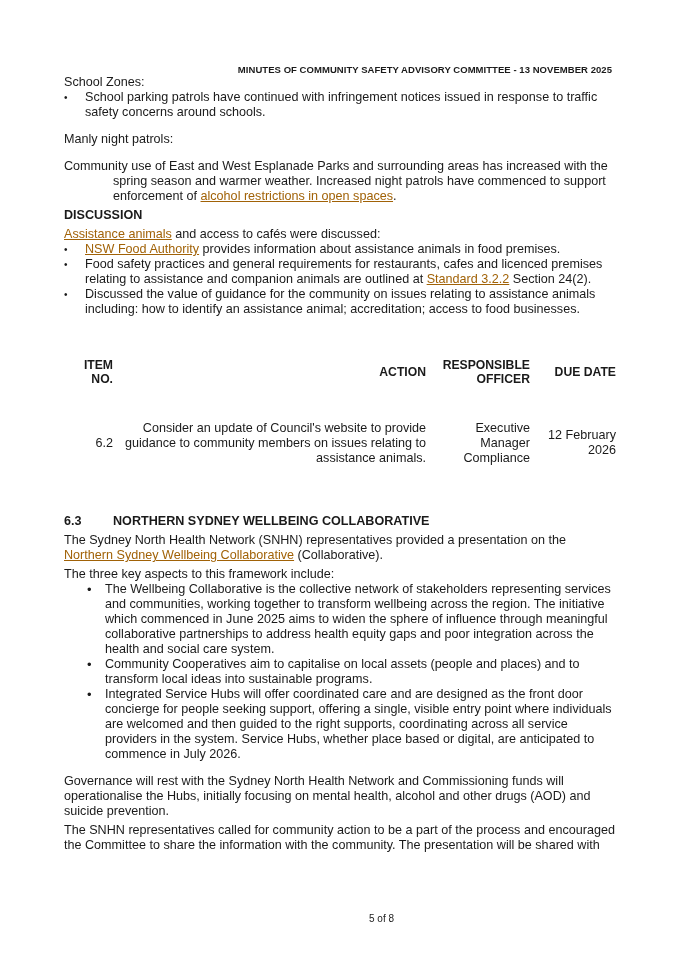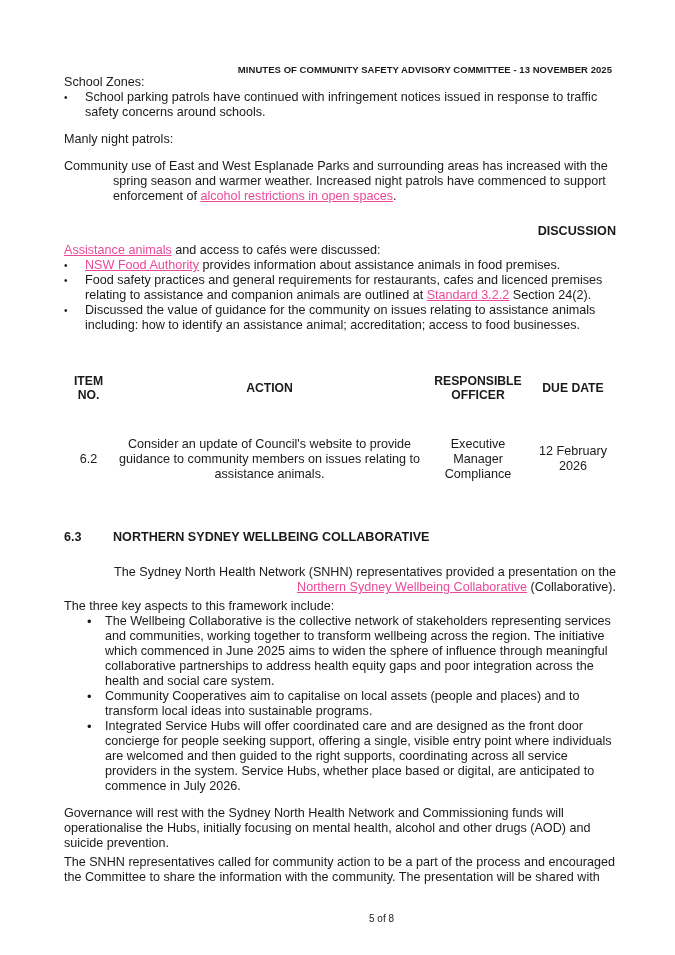--- a/index.html
+++ b/index.html
@@ -26,28 +26,28 @@
       letter-spacing: 0.05px;
       margin-top: 29px;
     }
     .content {
       position: absolute;
       left: 64px;
       top: 63px;
       width: 552px;
     }
     a.link {
-      color: #ec4899;
+      color: #a16207;
       text-decoration: underline;
     }
     p { margin: 0; }
     .indent-cont { padding-left: 21px; }
     .mt14 { margin-top: 12px; }
     .mt10 { margin-top: 4px; }
-    .mt6 { margin-top: 20px; text-align: right; }
+    .mt6 { margin-top: 4px; }
     .mt3 { margin-top: 3px; }
     .hang {
       padding-left: 49px;
       text-indent: -49px;
     }
     ul.sq {
       list-style: none;
       margin: 0;
       padding: 0;
     }
@@ -78,21 +78,21 @@
     }
     .heading {
       font-weight: bold;
     }
     table.actions {
       border-collapse: collapse;
       width: 552px;
       margin-top: 37px;
     }
     table.actions th, table.actions td {
-      text-align: center;
+      text-align: right;
       vertical-align: middle;
       padding: 0;
     }
     table.actions th {
       font-weight: bold;
       height: 36px;
       line-height: 14px;
       font-size: 12.2px;
     }
     table.actions td {

